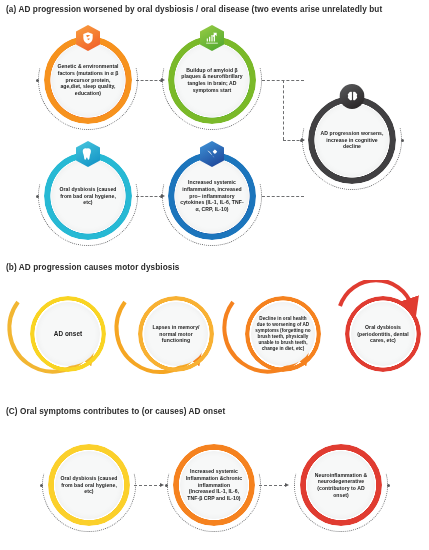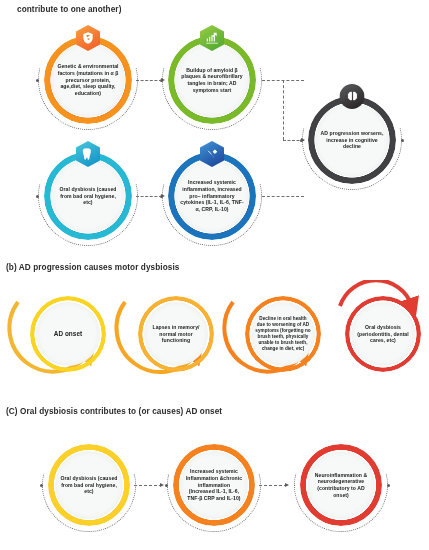--- a/index.html
+++ b/index.html
@@ -89,21 +89,21 @@
   }
 
   
   .curve{position:absolute;pointer-events:none;}
 </style>
 </head>
 <body>
 
 <div style="position:absolute;left:6px;top:4px;width:418px;">
   <div class="section-title">
-    <span class="indent">contribute to one another)</span>
+    <span>(a) AD progression worsened by oral dysbiosis / oral disease (two events arise unrelatedly but</span>
   </div>
 </div>
 
 <div class="node" style="left:44px;top:36px;width:88px;height:88px;">
   <div class="dots" style="left:-6px;top:-6px;width:100px;height:100px;"></div>
   <div class="endpoint" style="left:-8px;top:43px;"></div>
   <div class="ring" style="border:6px solid #f6921e;background:linear-gradient(160deg,#f6921e,#f05a28);-webkit-mask:radial-gradient(circle,transparent 60%,#000 61%);mask:radial-gradient(circle,transparent 60%,#000 61%);"></div>
   <div class="ring-inner" style="left:7px;top:7px;right:7px;bottom:7px;">
     <div class="node-label">Genetic &amp; environmental factors (mutations in α β precursor protein, age,diet, sleep quality, education)</div>
   </div>
@@ -232,21 +232,21 @@
 
 <div class="node" style="left:345px;top:296px;width:76px;height:76px;">
   <div class="ring" style="border:5px solid #e03c31;background:linear-gradient(160deg,#ef5d4d,#c1272d);-webkit-mask:radial-gradient(circle,transparent 62%,#000 63%);mask:radial-gradient(circle,transparent 62%,#000 63%);"></div>
   <div class="ring-inner" style="left:6px;top:6px;right:6px;bottom:6px;">
     <div class="node-label">Oral dysbiosis (periodontitis, dental cares, etc)</div>
   </div>
 </div>
 
 <div style="position:absolute;left:6px;top:406px;width:418px;">
   <div class="section-title">
-    <span>(C) Oral dysbiosis contributes to (or causes) AD onset</span>
+    <span>(C) Oral symptoms contributes to (or causes) AD onset</span>
   </div>
 </div>
 
 <div class="node" style="left:48px;top:444px;width:82px;height:82px;">
   <div class="dots" style="left:-6px;top:-6px;width:94px;height:94px;"></div>
   <div class="endpoint" style="left:-8px;top:40px;"></div>
   <div class="ring" style="border:6px solid #fbd02b;background:linear-gradient(160deg,#fde06a,#f0a81e);-webkit-mask:radial-gradient(circle,transparent 60%,#000 61%);mask:radial-gradient(circle,transparent 60%,#000 61%);"></div>
   <div class="ring-inner" style="left:7px;top:7px;right:7px;bottom:7px;">
     <div class="node-label">Oral dysbiosis (caused from bad oral hygiene, etc)</div>
   </div>

